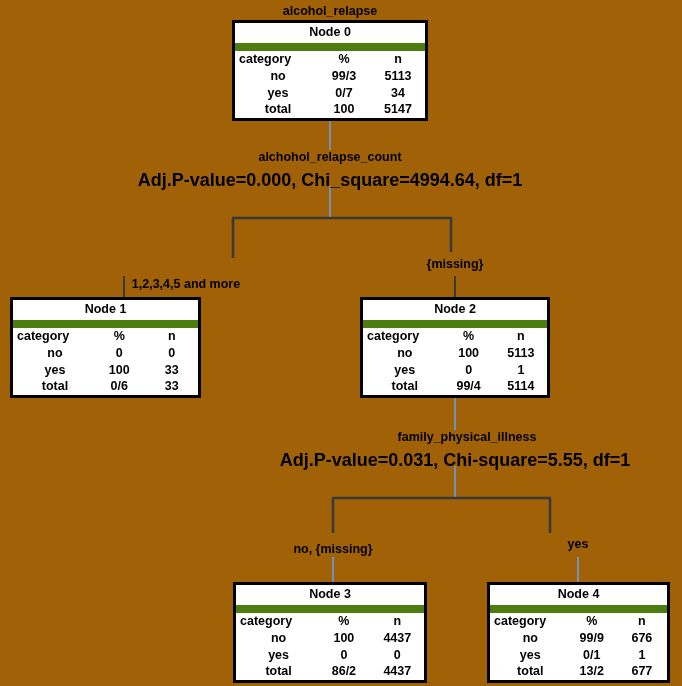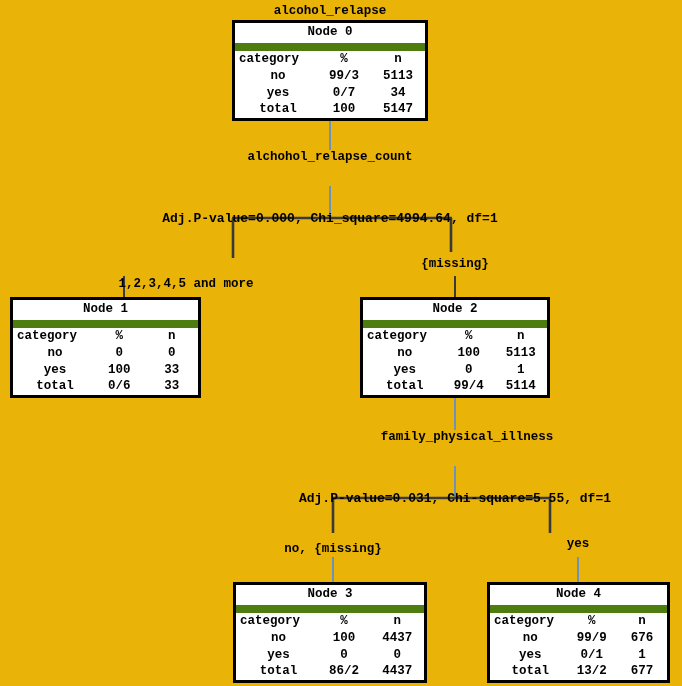--- a/index.html
+++ b/index.html
@@ -10,22 +10,21 @@
   }
   body {
     font-family: "Liberation Sans", sans-serif;
     color: #000000;
   }
   #tree-canvas {
     position: relative;
     width: 682px;
     height: 686px;
     overflow: hidden;
-    background: #eab308;
-    font-family: Liberation Mono, monospace;
+    background: #a16207;
   }
   
   #connectors {
     position: absolute;
     left: 0;
     top: 0;
     width: 682px;
     height: 686px;
     z-index: 1;
   }
@@ -85,23 +84,22 @@
   }
   .label.center {
     text-align: center;
     transform: translateX(-50%);
   }
   .split-var {
     font-size: 12.5px;
     font-weight: bold;
   }
   .split-stats {
-    font-size: 13px;
-    font-weight: bold;
-    margin-top: 42px;
+    font-size: 18px;
+    font-weight: bold;
   }
   .root-var {
     font-size: 12.5px;
     font-weight: bold;
   }
 </style>
 </head>
 <body>
 
 <div id="tree-canvas">

